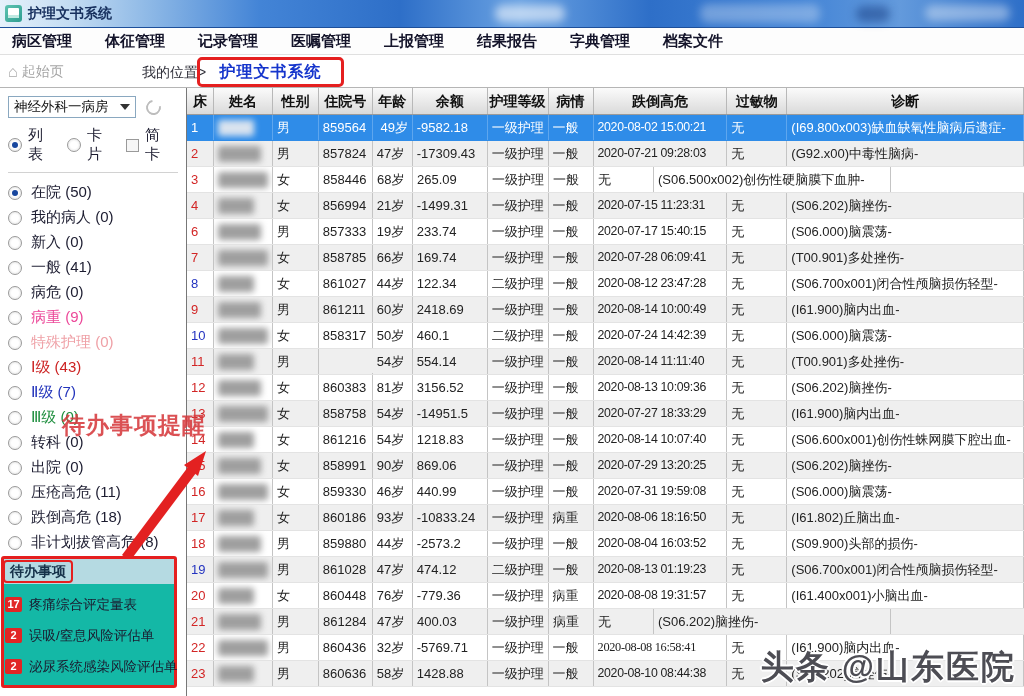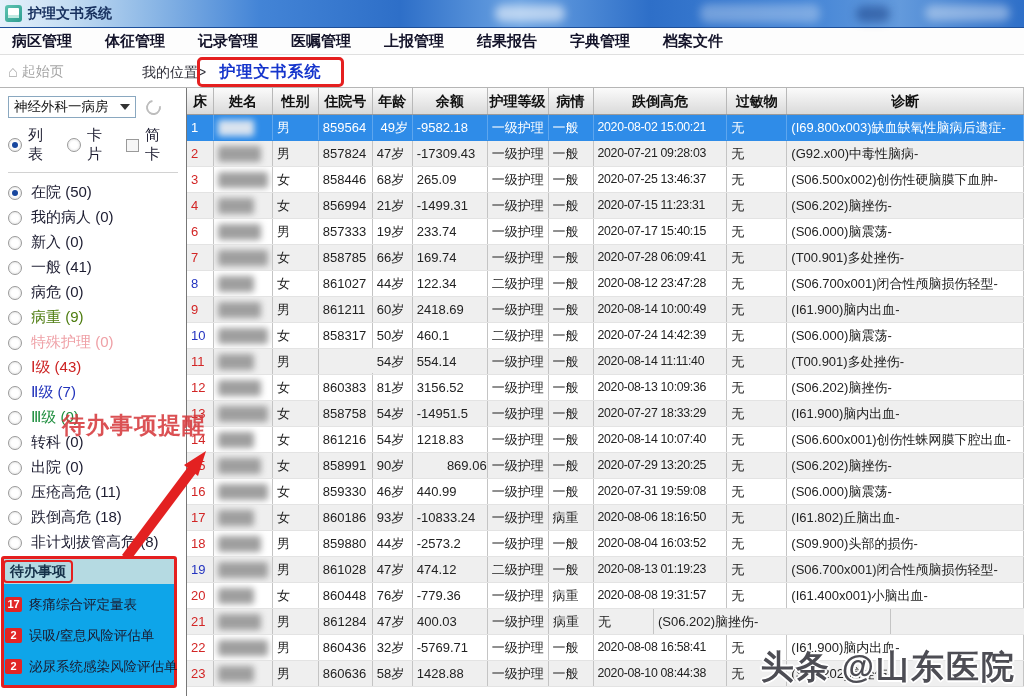--- a/index.html
+++ b/index.html
@@ -78,21 +78,21 @@
   .td.time { font-size:12.3px; letter-spacing:-0.3px; }
   .name-blur { height:16px; margin-top:5px; border-radius:2px; background:#9f9f9f; filter:blur(3px); }
   .tr.selected .name-blur { background:#d9e3ef; }
 
   
   .reminder-text { position:absolute; left:62px; top:410px; font-size:23px; font-weight:bold;
     color:rgba(214,57,60,0.88); letter-spacing:1px; z-index:30; white-space:nowrap; }
   .arrow-svg { position:absolute; left:0; top:0; z-index:29; pointer-events:none; }
 
   .todo { position:absolute; left:1px; top:556px; width:176px; height:132px;
-    border:3px solid #e51f1f; border-radius:3px; background:#0ea5e9; z-index:31; }
+    border:3px solid #e51f1f; border-radius:3px; background:#14b8a6; z-index:31; }
   .todo-header { height:25px; background:#b5dae2; display:flex; align-items:center; }
   .todo-header-box { border:2px solid #e51f1f; border-radius:4px; height:23px; line-height:19px;
     padding:0 5px; margin-left:-1px; font-size:14px; font-weight:bold; color:#16324a; }
   .todo-items { padding-top:5px; }
   .todo-item { display:flex; align-items:center; gap:7px; height:31px; padding-left:1px; cursor:pointer; }
   .todo-badge { min-width:17px; height:15px; background:#e12525; color:#fff; font-size:11px;
     font-weight:bold; text-align:center; line-height:15px; border-radius:2px; padding:0 1px; flex:0 0 auto; }
   .todo-label { font-size:13.5px; color:#1b1b2f; white-space:nowrap; }
 
   .watermark { position:absolute; right:8px; bottom:6px; z-index:40; font-size:33px; font-weight:bold;
@@ -168,21 +168,21 @@
           <div class="filter-item">
             <span class="radio"></span>
             <span class="filter-label" style="color: rgb(28, 28, 48);">一般 (41)</span>
           </div>
           <div class="filter-item">
             <span class="radio"></span>
             <span class="filter-label" style="color: rgb(28, 28, 48);">病危 (0)</span>
           </div>
           <div class="filter-item">
             <span class="radio"></span>
-            <span class="filter-label" style="color: #4d7c0f;">病重 (9)</span>
+            <span class="filter-label" style="color: #ec4899;">病重 (9)</span>
           </div>
           <div class="filter-item">
             <span class="radio"></span>
             <span class="filter-label" style="color: rgb(239, 160, 166);">特殊护理 (0)</span>
           </div>
           <div class="filter-item">
             <span class="radio"></span>
             <span class="filter-label" style="color: rgb(204, 34, 34);">Ⅰ级 (43)</span>
           </div>
           <div class="filter-item">
@@ -269,21 +269,20 @@
             <div class="td bed bed-red" style="width: 27px;">3</div>
             <div class="td" style="width: 59px;">
               <div class="name-blur" style="width: 50px;"></div>
             </div>
             <div class="td" style="width: 46px;">女</div>
             <div class="td" style="width: 54px;">858446</div>
             <div class="td" style="width: 40px;">68岁</div>
             <div class="td" style="width: 75px;">265.09</div>
             <div class="td" style="width: 61px;">一级护理</div>
             <div class="td" style="width: 45px;">一般</div>
-            <div class="td time" style="width: 134px;">2020-07-25 13:46:37</div>
             <div class="td" style="width: 60px;">无</div>
             <div class="td" style="width: 237px;">(S06.500x002)创伤性硬脑膜下血肿-</div>
           </div>
           <div class="tr alt">
             <div class="td bed bed-red" style="width: 27px;">4</div>
             <div class="td" style="width: 59px;">
               <div class="name-blur" style="width: 36px;"></div>
             </div>
             <div class="td" style="width: 46px;">女</div>
             <div class="td" style="width: 54px;">856994</div>
@@ -431,21 +430,21 @@
             <div class="td" style="width: 237px;">(S06.600x001)创伤性蛛网膜下腔出血-</div>
           </div>
           <div class="tr alt">
             <div class="td bed bed-red" style="width: 27px;">15</div>
             <div class="td" style="width: 59px;">
               <div class="name-blur" style="width: 43px;"></div>
             </div>
             <div class="td" style="width: 46px;">女</div>
             <div class="td" style="width: 54px;">858991</div>
             <div class="td" style="width: 40px;">90岁</div>
-            <div class="td" style="width: 75px; text-align: right;">869.06</div>
+            <div class="td" style="width: 75px;">869.06</div>
             <div class="td" style="width: 61px;">一级护理</div>
             <div class="td" style="width: 45px;">一般</div>
             <div class="td time" style="width: 134px;">2020-07-29 13:20:25</div>
             <div class="td" style="width: 60px;">无</div>
             <div class="td" style="width: 237px;">(S06.202)脑挫伤-</div>
           </div>
           <div class="tr">
             <div class="td bed bed-red" style="width: 27px;">16</div>
             <div class="td" style="width: 59px;">
               <div class="name-blur" style="width: 50px;"></div>
@@ -538,21 +537,21 @@
             <div class="td bed bed-red" style="width: 27px;">22</div>
             <div class="td" style="width: 59px;">
               <div class="name-blur" style="width: 50px;"></div>
             </div>
             <div class="td" style="width: 46px;">男</div>
             <div class="td" style="width: 54px;">860436</div>
             <div class="td" style="width: 40px;">32岁</div>
             <div class="td" style="width: 75px;">-5769.71</div>
             <div class="td" style="width: 61px;">一级护理</div>
             <div class="td" style="width: 45px;">一般</div>
-            <div class="td time" style="width: 134px;">2020-08-08 16:58:41</div>
+            <div class="td time" style="width: 134px; font-family: Liberation Serif, serif;">2020-08-08 16:58:41</div>
             <div class="td" style="width: 60px;">无</div>
             <div class="td" style="width: 237px;">(I61.900)脑内出血-</div>
           </div>
           <div class="tr alt">
             <div class="td bed bed-red" style="width: 27px;">23</div>
             <div class="td" style="width: 59px;">
               <div class="name-blur" style="width: 36px;"></div>
             </div>
             <div class="td" style="width: 46px;">男</div>
             <div class="td" style="width: 54px;">860636</div>

